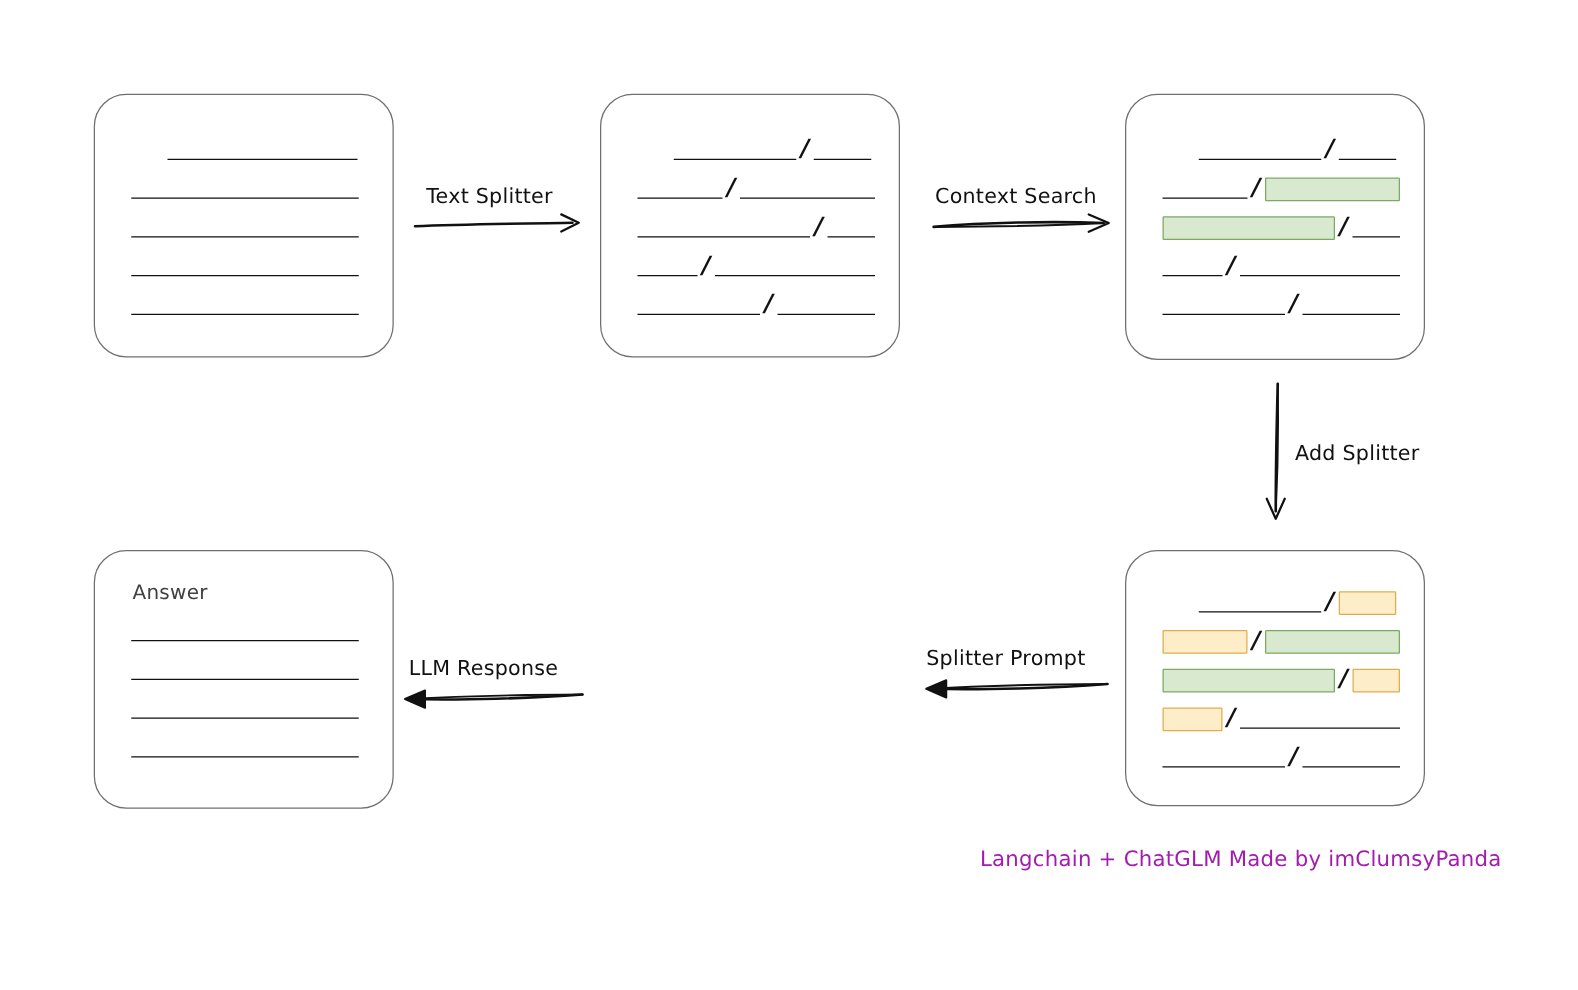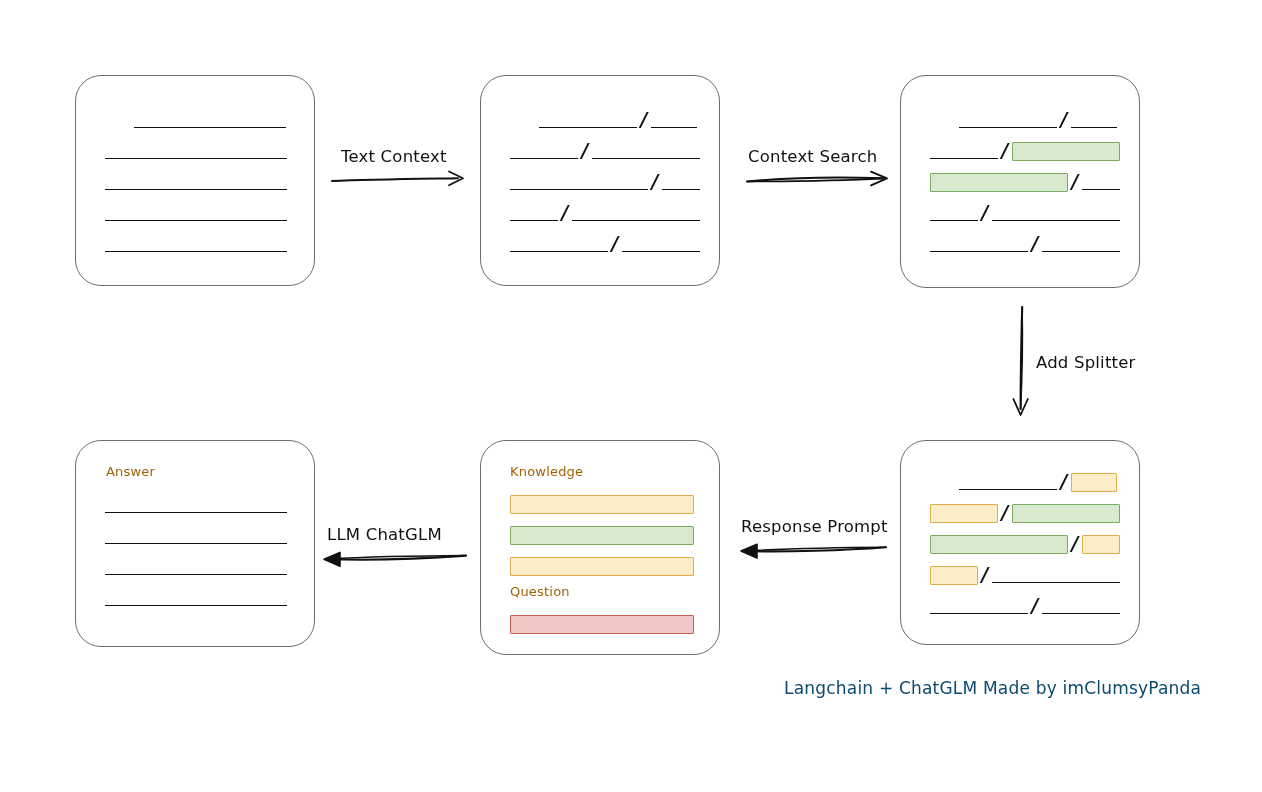--- a/index.html
+++ b/index.html
@@ -37,37 +37,37 @@
     display:inline-block;width:14px;text-align:center;
     font-family:"DejaVu Sans", sans-serif;
     font-size:19px;font-weight:600;font-style:italic;line-height:1;
     color:#111;transform:translateY(-1px);
   }
 
   
   .card-label{
     position:absolute;
     font-family:"DejaVu Sans", sans-serif;
-    font-size:13px;font-weight:500;letter-spacing:.2px;color:#a16207;
+    font-size:16px;font-weight:500;letter-spacing:.2px;color:#404040;
     white-space:nowrap;
   }
 
   
   .arrow{position:absolute;}
   .arrow svg{display:block;overflow:visible;}
   .arrow-label{
     position:absolute;white-space:nowrap;
     font-family:"DejaVu Sans", sans-serif;
     font-size:16.5px;font-weight:500;letter-spacing:.2px;color:#111;
   }
 
   .caption{
     position:absolute;white-space:nowrap;
     font-family:"DejaVu Sans", sans-serif;
-    font-size:17px;font-weight:500;letter-spacing:.2px;color:#0c4a6e;
+    font-size:17px;font-weight:500;letter-spacing:.2px;color:#a21caf;
   }
 </style>
 </head>
 <body>
 
 <div class="stage">
 
   <div class="card" style="left:75px;top:75px;width:240px;height:211px;">
     <div class="card-inner" id="rows-source_document">
         <div class="row" style="top: 33px; padding-left: 58px;">
@@ -81,21 +81,21 @@
         </div>
         <div class="row" style="top: 126px; padding-left: 29px;">
           <div class="seg plain" style="width: 182px;"></div>
         </div>
         <div class="row" style="top: 157px; padding-left: 29px;">
           <div class="seg plain" style="width: 182px;"></div>
         </div>
       </div>
   </div>
 
-  <div class="arrow-label" style="left:341px;top:147px;">Text Context</div>
+  <div class="arrow-label" style="left:341px;top:147px;">Text Splitter</div>
   <div class="arrow" style="left:330px;top:168px;">
     <svg width="140" height="22" viewBox="0 0 140 22">
       <path d="M2,13 C40,11.4 92,10.8 128,10.2" stroke="#111" stroke-width="2" fill="none" stroke-linecap="round"></path>
       <path d="M119,3.5 L133,10.2 L119,17.2" stroke="#111" stroke-width="1.8" fill="none" stroke-linejoin="round" stroke-linecap="round"></path>
     </svg>
   </div>
 
   <div class="card" style="left:480px;top:75px;width:240px;height:211px;">
     <div class="card-inner" id="rows-split_document">
         <div class="row" style="top: 33px; padding-left: 58px;">
@@ -197,51 +197,31 @@
           <div class="seg plain" style="width: 128px;"></div>
         </div>
         <div class="row" style="top: 154px; padding-left: 29px;">
           <div class="seg plain" style="width: 98px;"></div>
           <span class="slash">/</span>
           <div class="seg plain" style="width: 78px;"></div>
         </div>
       </div>
   </div>
 
-  <div class="arrow-label" style="left:741px;top:517px;">Response Prompt</div>
+  <div class="arrow-label" style="left:741px;top:517px;">Splitter Prompt</div>
   <div class="arrow" style="left:735px;top:540px;">
     <svg width="155" height="22" viewBox="0 0 155 22">
       <path d="M151,7.2 C110,10.4 50,12.2 9,11.0" stroke="#111" stroke-width="2.1" fill="none" stroke-linecap="round"></path>
       <path d="M151,7.2 C108,7.4 50,8.6 9,11.0" stroke="#111" stroke-width="1.5" fill="none" stroke-linecap="round"></path>
       <path d="M22,4.2 L6,11.0 L22,18.0 Z" stroke="#111" stroke-width="1.6" fill="#111" stroke-linejoin="round"></path>
     </svg>
   </div>
 
-  <div class="card" style="left:480px;top:440px;width:240px;height:215px;">
-    <div class="card-label" style="left:29px;top:23px;">Knowledge</div>
-    <div class="card-inner" id="rows-knowledge">
-        <div class="row" style="top: 52px; padding-left: 29px;">
-          <div class="seg chip yellow" style="width: 184px;"></div>
-        </div>
-        <div class="row" style="top: 83px; padding-left: 29px;">
-          <div class="seg chip green" style="width: 184px;"></div>
-        </div>
-        <div class="row" style="top: 114px; padding-left: 29px;">
-          <div class="seg chip yellow" style="width: 184px;"></div>
-        </div>
-      </div>
-    <div class="card-label" style="left:29px;top:143px;">Question</div>
-    <div class="card-inner" id="rows-question">
-        <div class="row" style="top: 172px; padding-left: 29px;">
-          <div class="seg chip red" style="width: 184px;"></div>
-        </div>
-      </div>
-  </div>
-
-  <div class="arrow-label" style="left:327px;top:525px;">LLM ChatGLM</div>
+
+  <div class="arrow-label" style="left:327px;top:525px;">LLM Response</div>
   <div class="arrow" style="left:318px;top:548px;">
     <svg width="152" height="22" viewBox="0 0 152 22">
       <path d="M148,7.6 C108,10.6 50,12.4 9,11.2" stroke="#111" stroke-width="2.1" fill="none" stroke-linecap="round"></path>
       <path d="M148,7.6 C106,7.8 50,8.8 9,11.2" stroke="#111" stroke-width="1.5" fill="none" stroke-linecap="round"></path>
       <path d="M22,4.4 L6,11.2 L22,18.2 Z" stroke="#111" stroke-width="1.6" fill="#111" stroke-linejoin="round"></path>
     </svg>
   </div>
 
   <div class="card" style="left:75px;top:440px;width:240px;height:207px;">
     <div class="card-label" style="left:30px;top:23px;">Answer</div>

